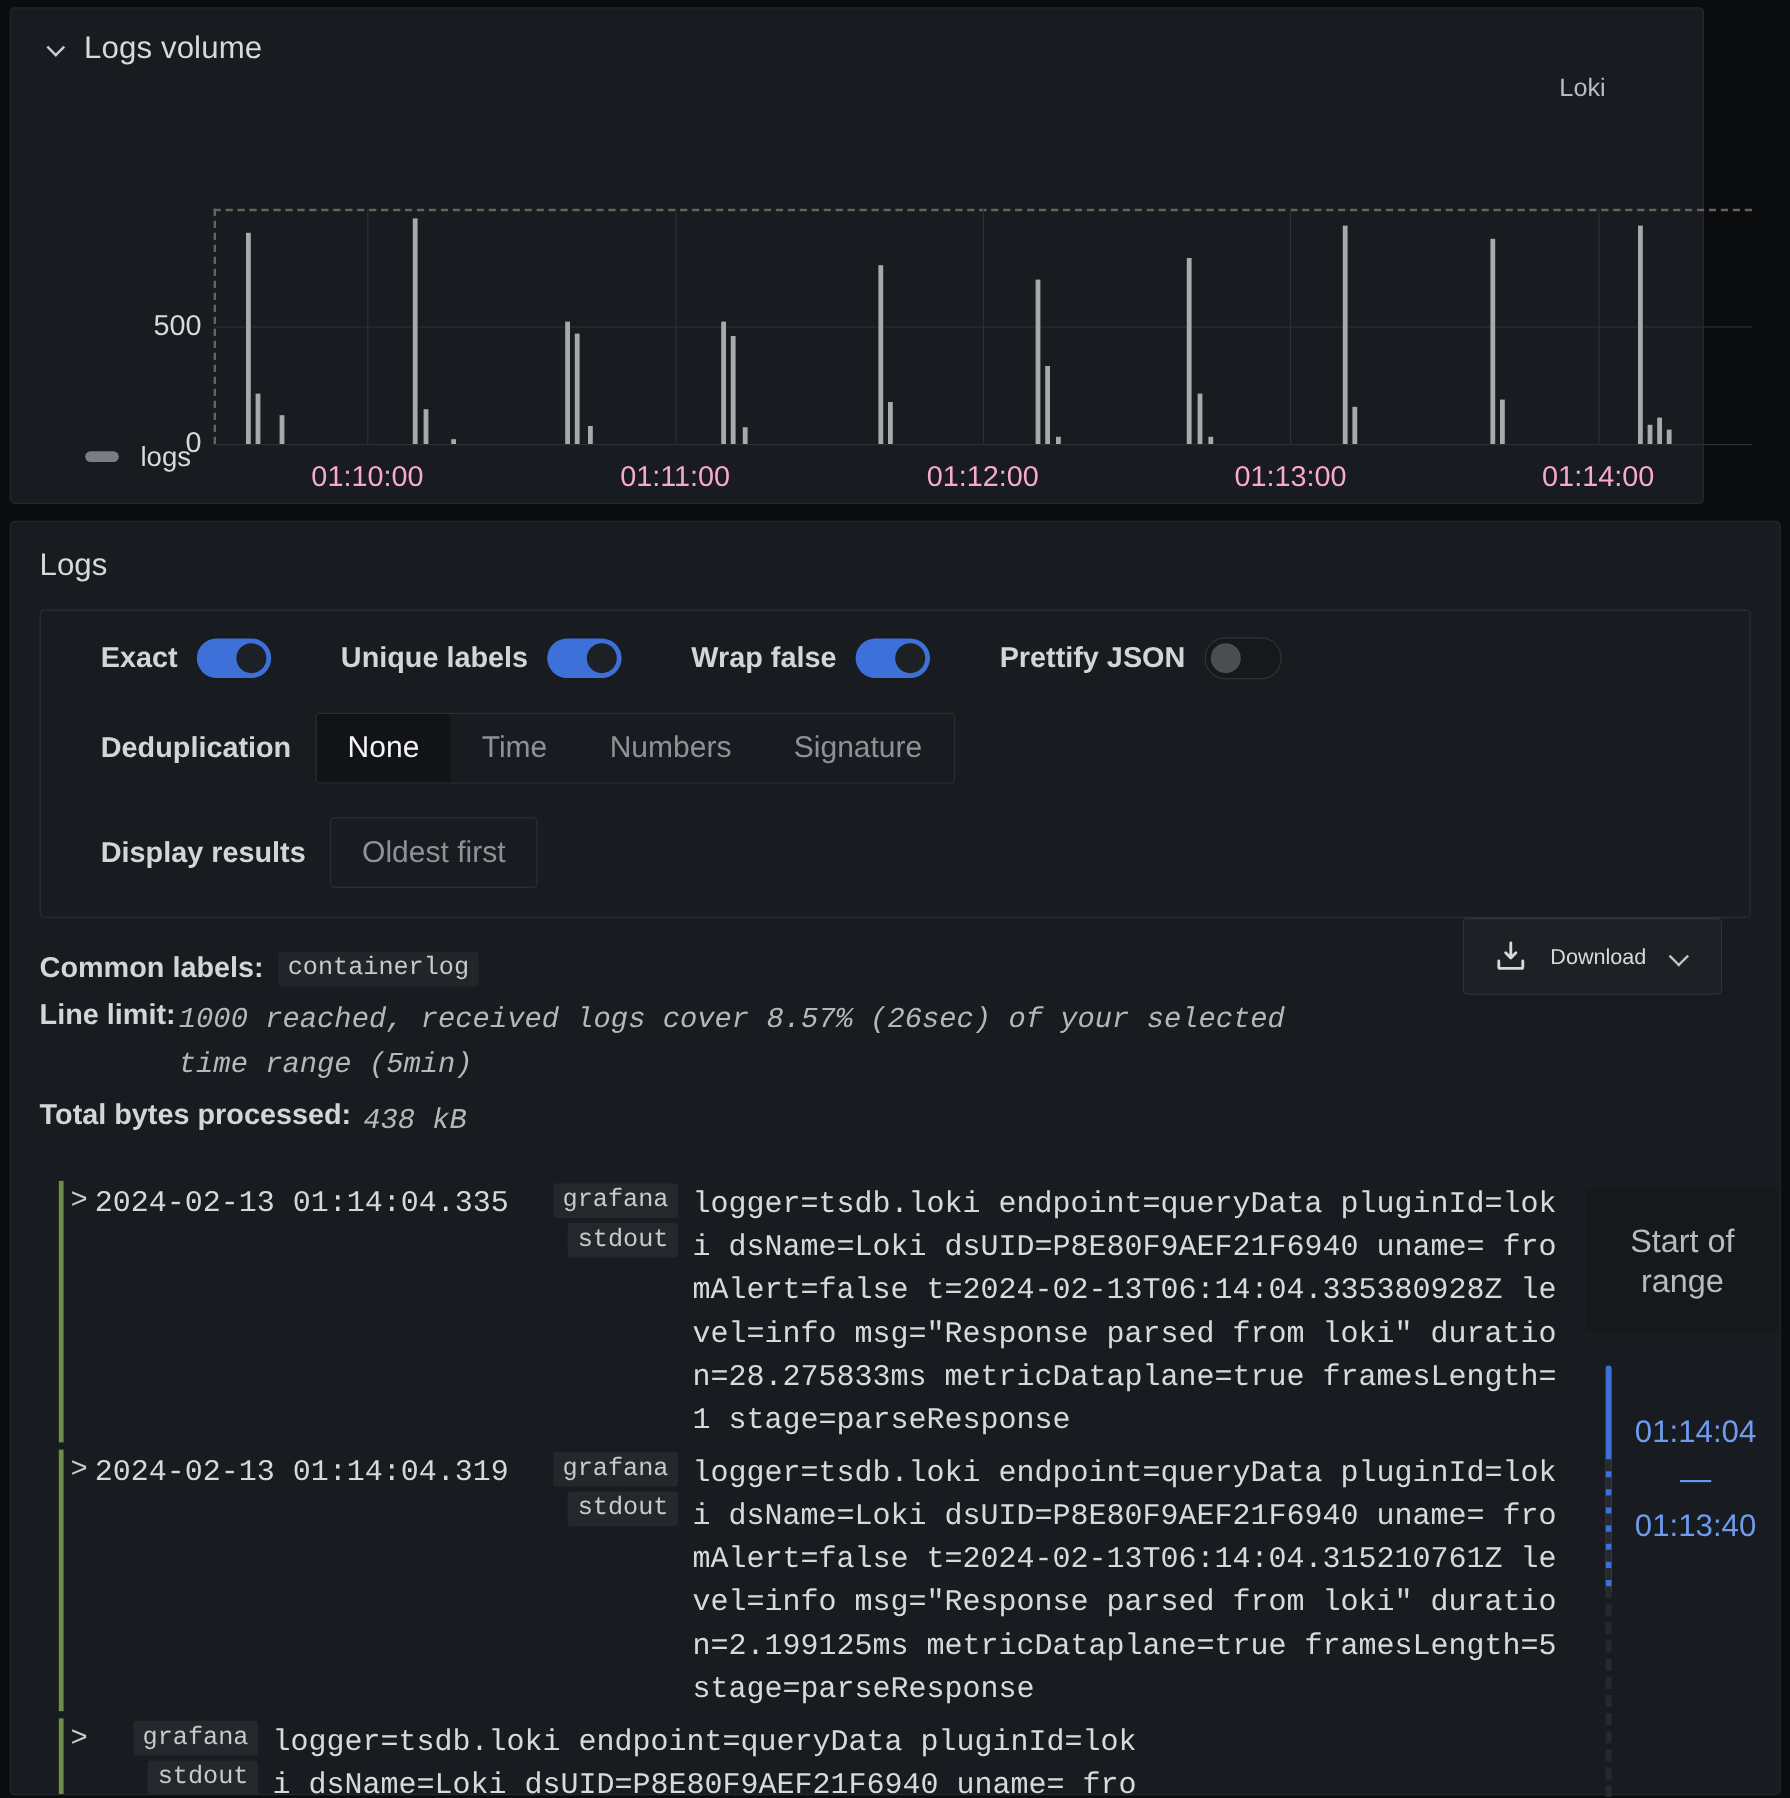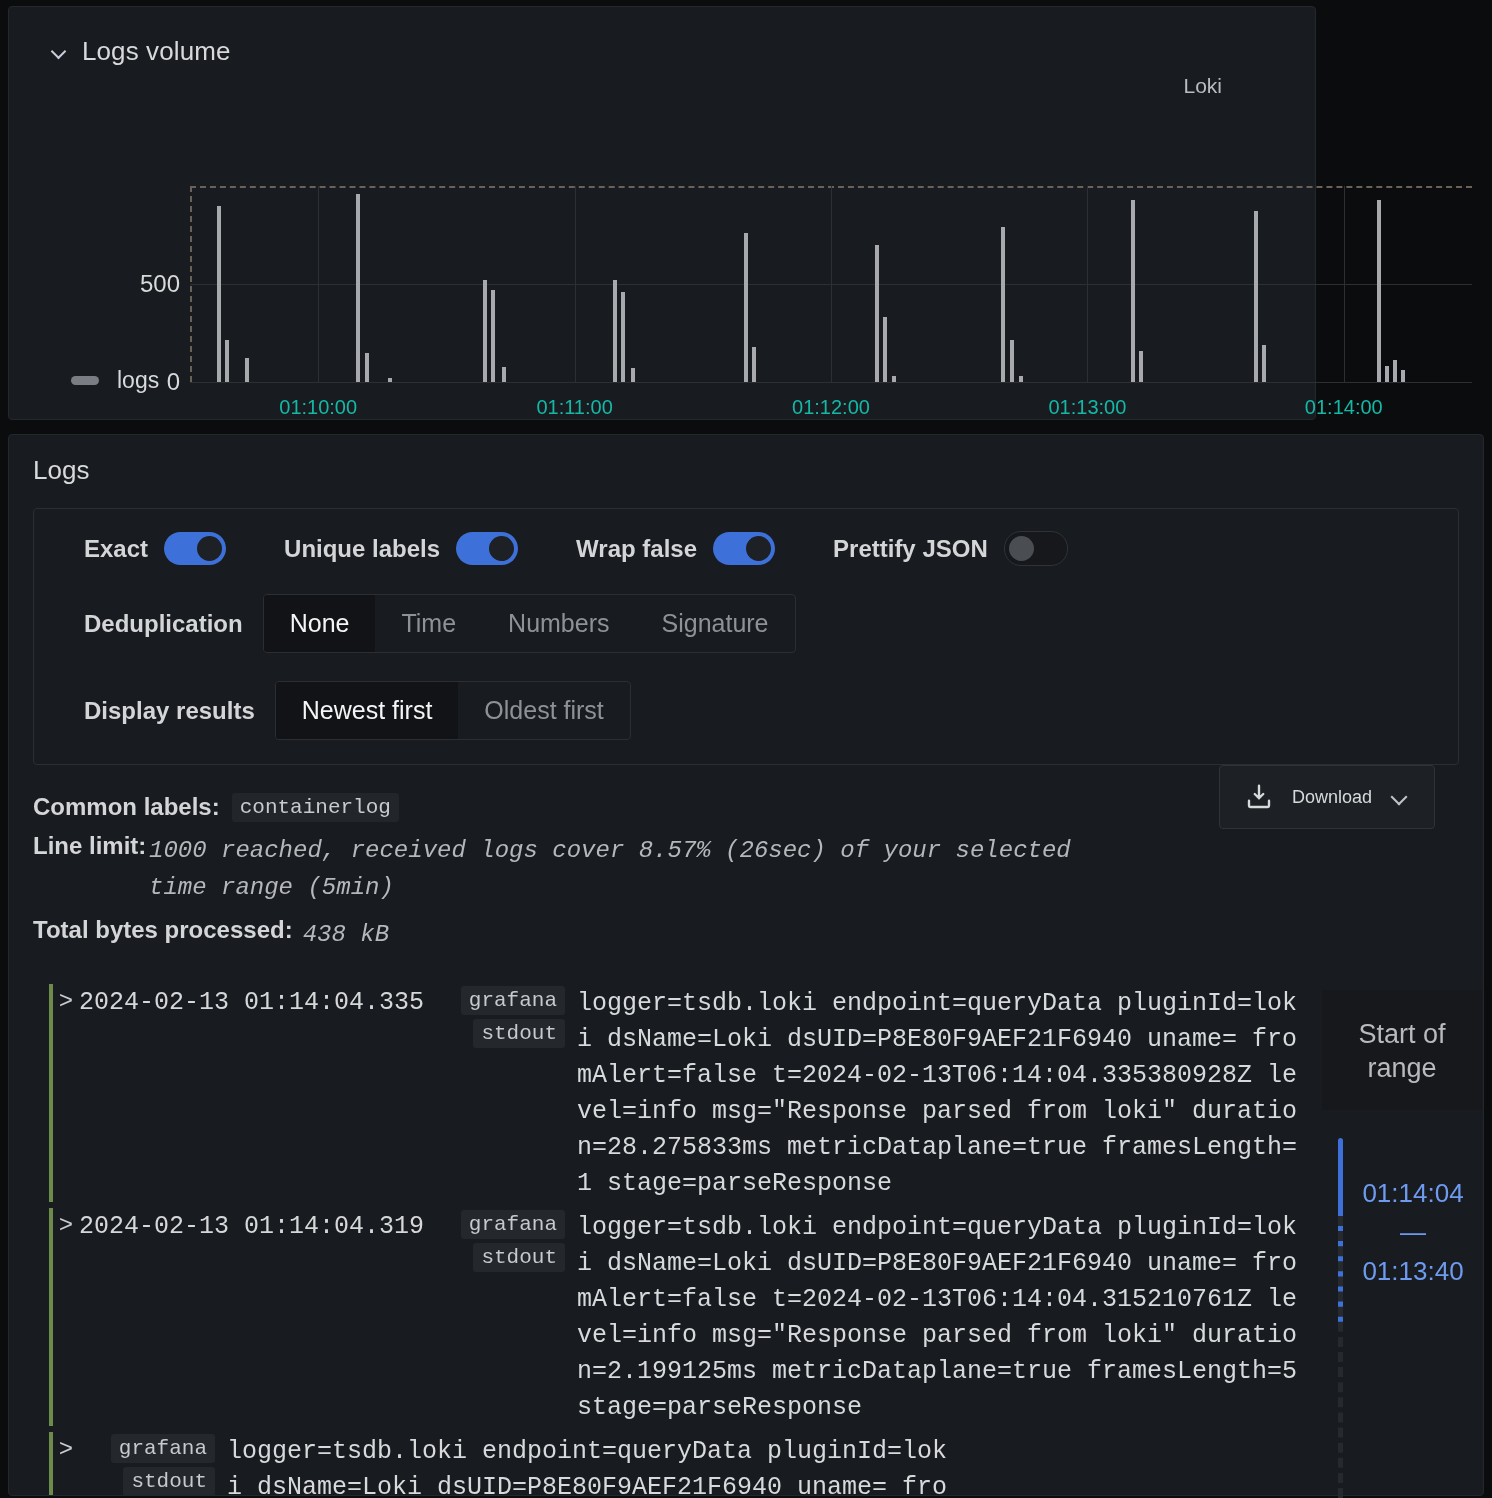--- a/index.html
+++ b/index.html
@@ -25,23 +25,23 @@
   .panel {
     background: #181b1f;
     border: 1px solid #24272b;
     border-radius: 4px;
     box-sizing: border-box;
   }
   .volume-panel {
     position: absolute;
     left: 8px;
     top: 6px;
-    width: 1308px;
+    width: 1412px;
     height: 414px;
-    padding: 17px;
+    padding: 5px;
   }
   .panel-header {
     display: flex;
     align-items: center;
     gap: 14px;
     padding: 16px 0 0 24px;
     height: 38px;
     box-sizing: border-box;
   }
   .chev {
@@ -124,22 +124,22 @@
     right: 1292px;
     font-size: 24px;
     color: #d8d9da;
     text-align: right;
     width: 120px;
     transform: translateY(-50%);
     white-space: nowrap;
   }
   .axis-x-label {
     position: absolute;
-    font-size: 20px;
-    color: #14b8a6;
+    font-size: 24px;
+    color: #f9a8d4;
     transform: translateX(-50%);
     white-space: nowrap;
     top: 210px;
   }
   .bar {
     position: absolute;
     bottom: 0;
     width: 4px;
     background: #a8a9ad;
   }
@@ -549,21 +549,20 @@
             <div class="radio-btn active">None</div>
             <div class="radio-btn">Time</div>
             <div class="radio-btn">Numbers</div>
             <div class="radio-btn">Signature</div>
           </div>
       </div>
 
       <div class="opt-row radios">
         <span class="radio-label">Display results</span>
         <div class="radio-group" id="display-group">
-            <div class="radio-btn active">Newest first</div>
             <div class="radio-btn">Oldest first</div>
           </div>
       </div>
     </div>
 
     <div class="meta">
       <div class="meta-line">
         <span class="meta-key">Common labels:</span>
         <span class="chip">containerlog</span>
       </div>

